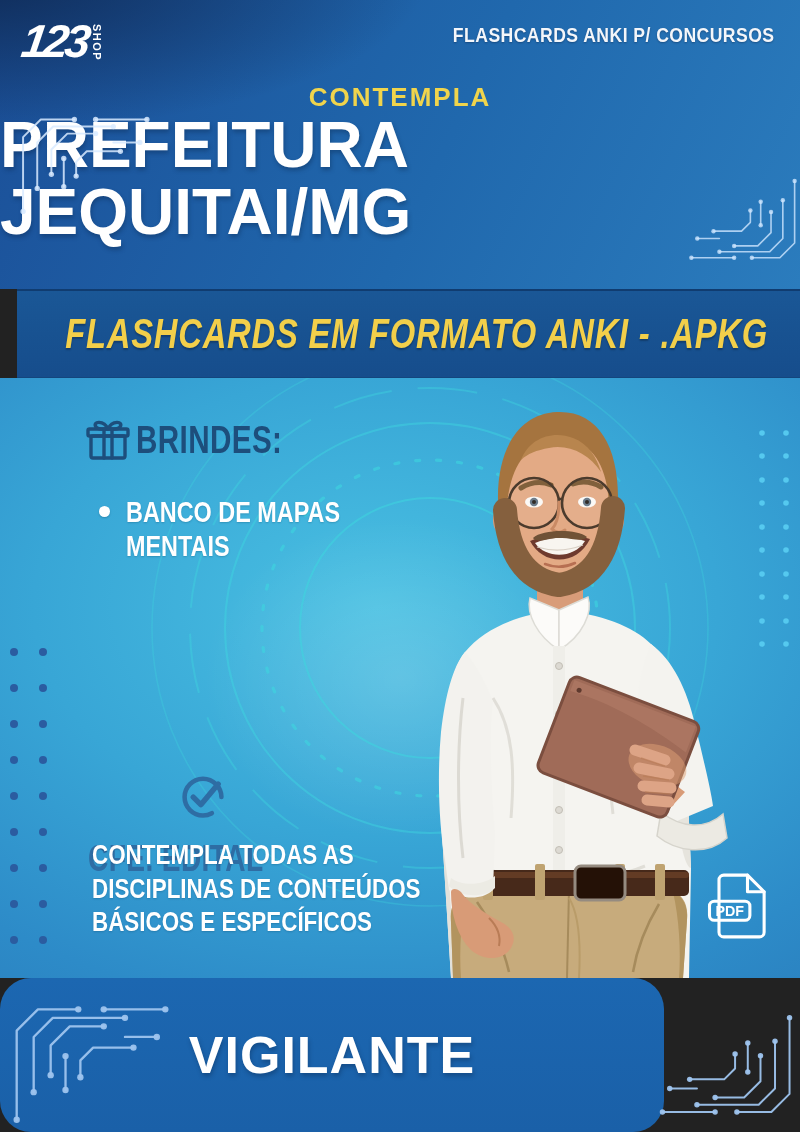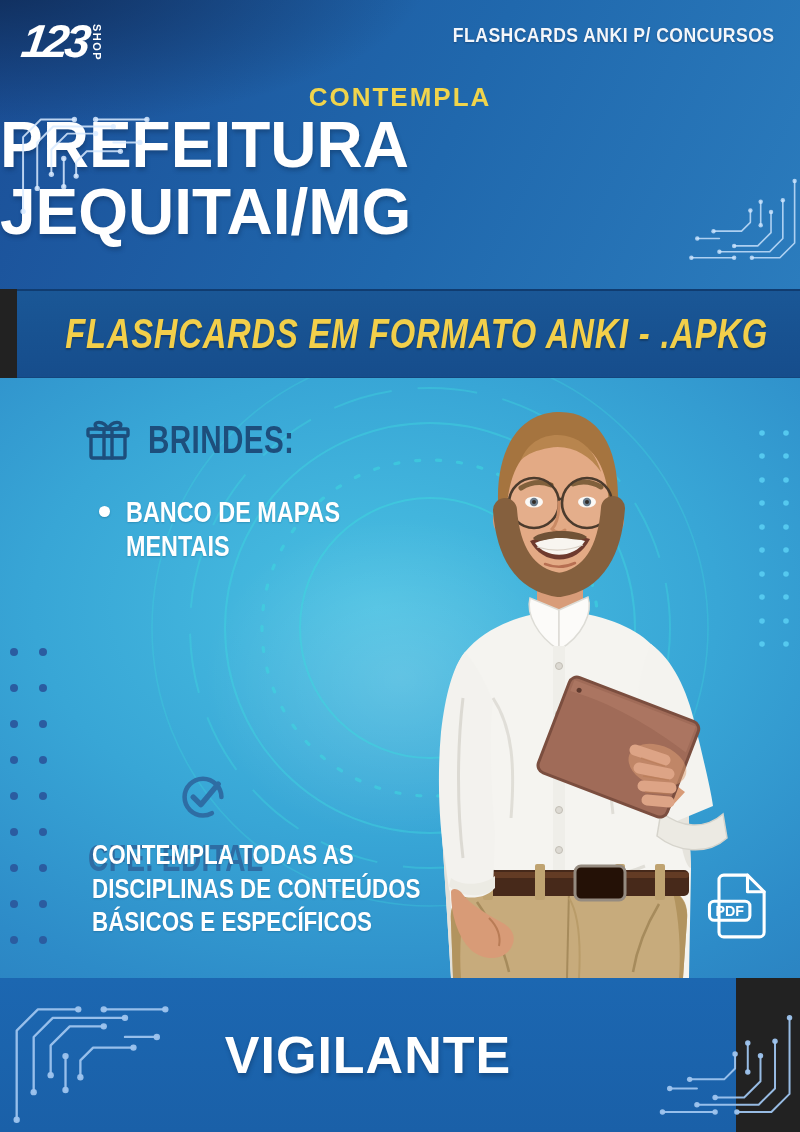--- a/index.html
+++ b/index.html
@@ -9,23 +9,23 @@
   .sec-top{position:absolute;left:0;top:0;width:800px;height:289px;
     background:
       radial-gradient(130% 120% at -5% -8%, #0f2b56 0%, rgba(15,43,86,0) 45%),
       linear-gradient(115deg,#1b4f98 0%,#2068ad 55%,#2b7cbd 100%);}
   .sec-banner{position:absolute;left:17px;top:289px;width:800px;height:89px;
     background:linear-gradient(#1a5796,#164d8c);
     border-top:2px solid rgba(10,40,80,.45);border-bottom:1px solid rgba(10,40,80,.35);
     display:flex;align-items:center;justify-content:center;box-sizing:border-box;font-style:italic;}
   .sec-mid{position:absolute;left:0;top:378px;width:800px;height:600px;overflow:hidden;
     background:radial-gradient(95% 85% at 47% 38%, #49c0e2 0%, #38a6d6 45%, #2d8bc8 80%, #2a7fbe 100%);}
-  .sec-footer{position:absolute;left:0;top:978px;width:736px;height:154px;
+  .sec-footer{position:absolute;left:0;top:978px;width:664px;height:154px;
     background:linear-gradient(#1c67b1,#1a60a8);
-    display:flex;align-items:center;justify-content:center;}
+    display:flex;align-items:center;justify-content:center;border-radius:31px;}
   
   .logo{position:absolute;left:22px;top:18px;display:flex;align-items:flex-start;color:#fff;}
   .logo-num{font-size:46px;font-weight:bold;font-style:italic;letter-spacing:-4px;
     transform:skewX(-8deg);line-height:1;}
   .logo-shop{writing-mode:vertical-rl;font-size:11px;font-weight:bold;letter-spacing:1.5px;
     margin-left:4px;margin-top:6px;line-height:1;}
   .tagline{position:absolute;right:26px;top:24px;font-size:20px;font-weight:bold;color:#f4f6fa;
     letter-spacing:.5px;transform:scaleX(.88);transform-origin:right center;
     text-shadow:0 1px 2px rgba(0,20,50,.35);}
   .kicker{position:absolute;left:0;top:82px;width:100%;text-align:center;
@@ -33,21 +33,21 @@
   .title{position:absolute;left:0;top:112px;width:100%;
     font-size:64px;line-height:1.05;font-weight:bold;color:#fff;white-space:pre-line;
     text-shadow:1px 3px 4px rgba(10,35,70,.35);}
   .banner-label{font-size:42px;font-weight:bold;color:#f2cf4a;letter-spacing:1px;
     transform:scaleX(.78);transform-origin:center;white-space:nowrap;
     text-shadow:0 2px 2px rgba(0,0,0,.25);}
   
   .glow{position:absolute;left:120px;top:70px;width:560px;height:460px;
     background:radial-gradient(closest-side, rgba(255,255,255,.16), rgba(255,255,255,0) 70%);}
   .row{position:absolute;display:flex;align-items:center;}
-  .bonus-row{left:82px;top:38px;gap:14px;}
+  .bonus-row{left:82px;top:38px;gap:2px;}
   .bonus-heading{font-size:38px;font-weight:bold;color:#1d4e7c;
     transform:scaleX(.78);transform-origin:left center;white-space:nowrap;letter-spacing:.5px;}
   .bonus-list{position:absolute;left:82px;top:100px;margin:17px;padding:0;list-style:none;width:360px;}
   .bonus-item{display:flex;margin-bottom:17px;}
   .bullet-dot{width:11px;height:11px;border-radius:50%;background:#fff;flex:none;
     margin:11px 16px 0 0;box-shadow:0 1px 2px rgba(0,60,90,.3);}
   .bonus-text{font-size:30px;font-weight:bold;color:#fff;line-height:1.12;white-space:pre-line;
     transform:scaleX(.78);transform-origin:left top;text-shadow:0 1px 2px rgba(0,60,90,.25);}
   .edital-row{left:88px;top:392px;gap:16px;flex-direction:column;}
   .edital-heading{font-size:37px;font-weight:bold;color:#2e6da4;

